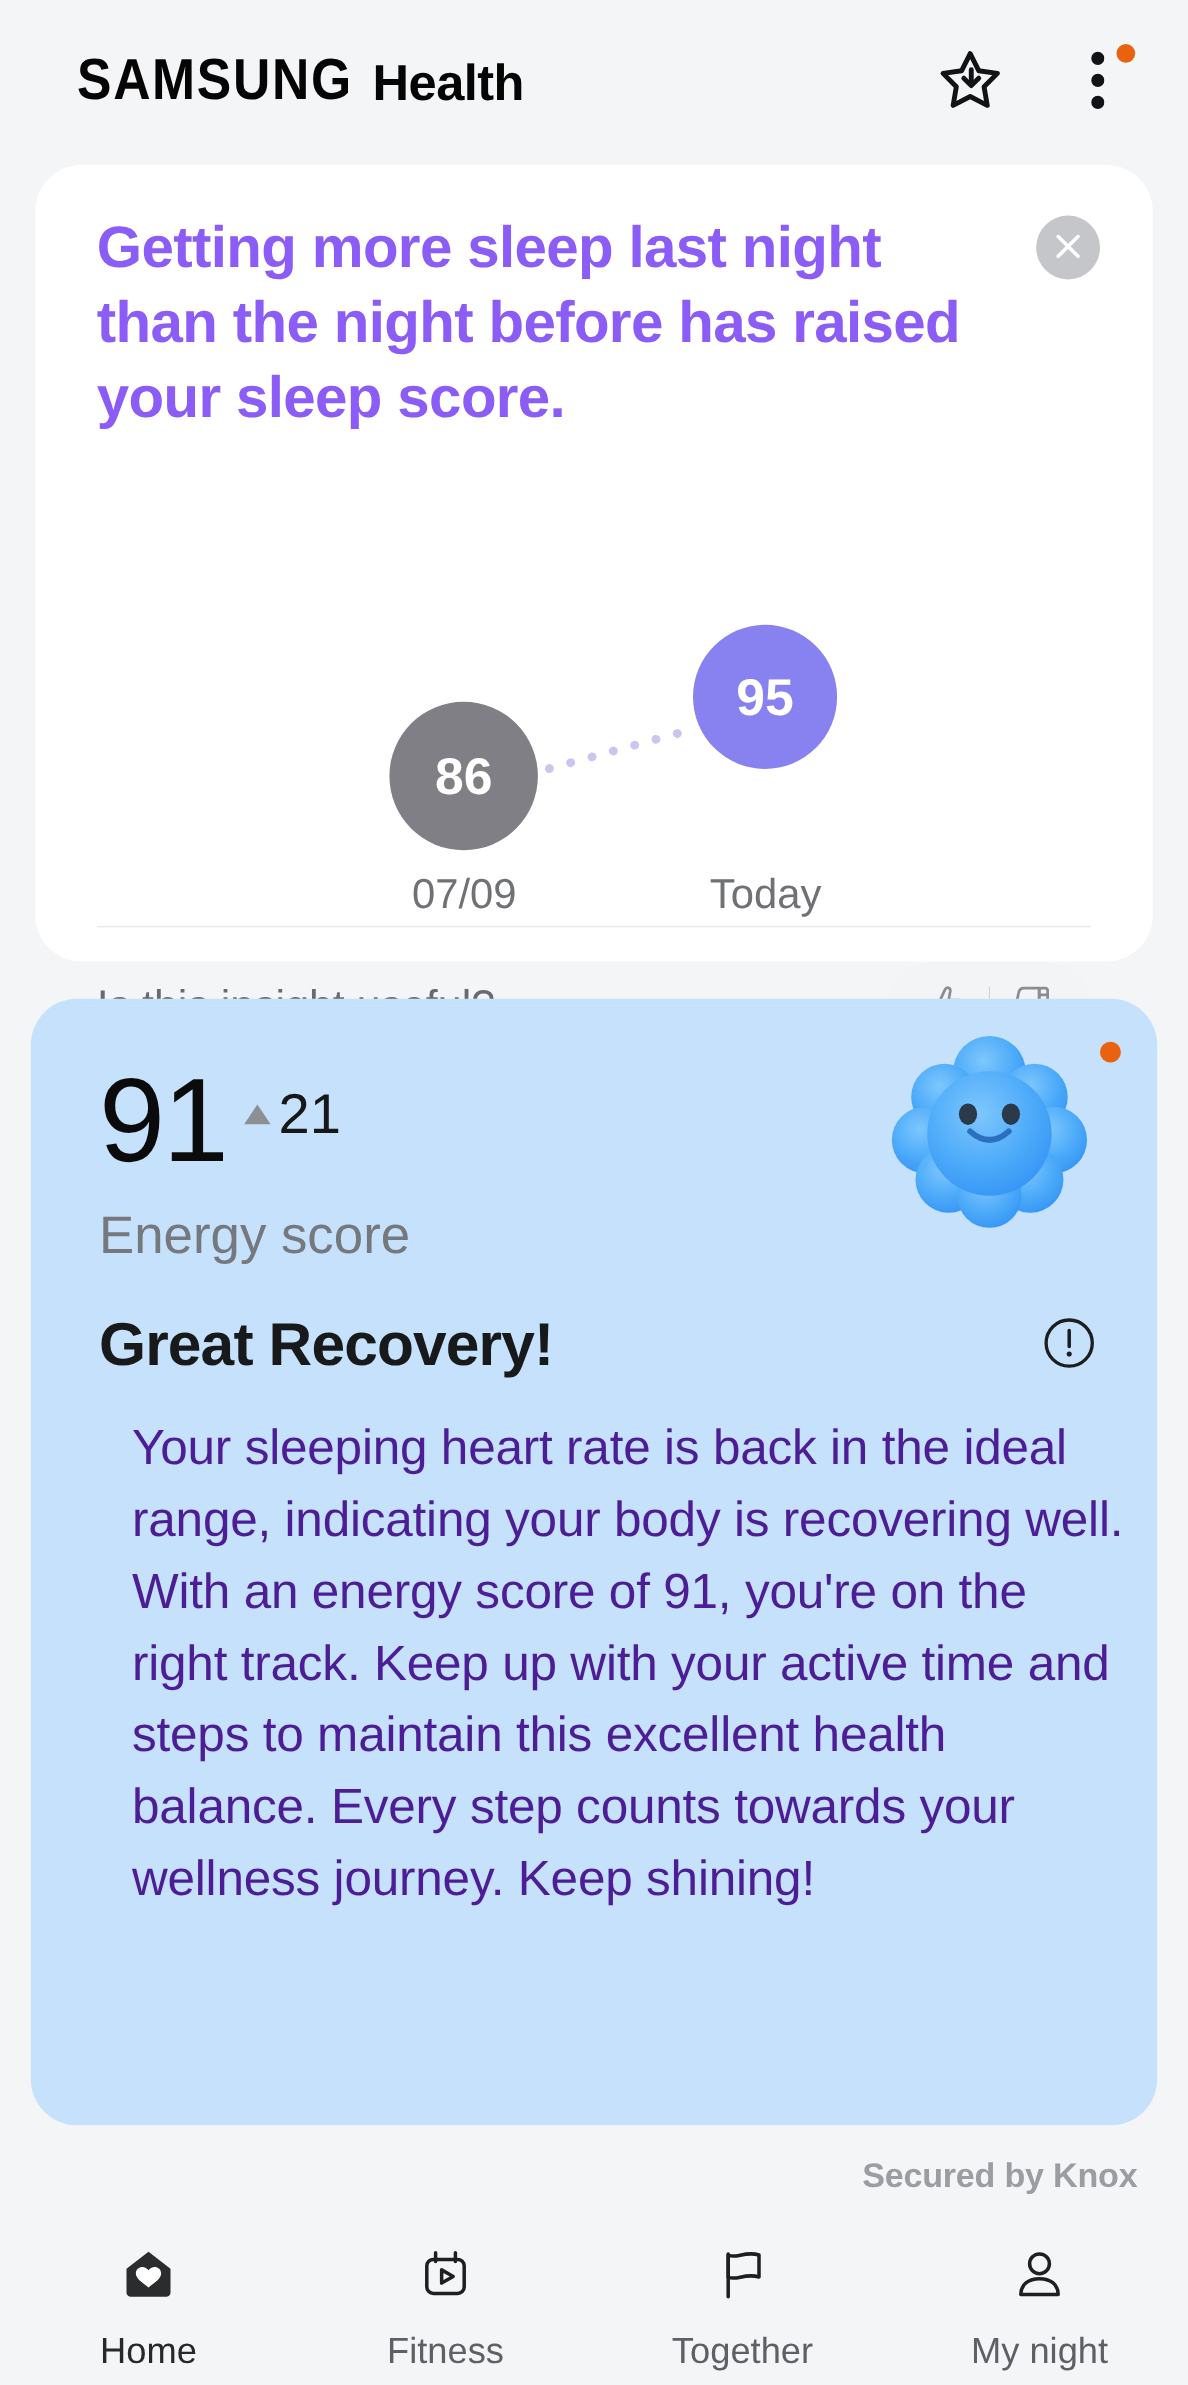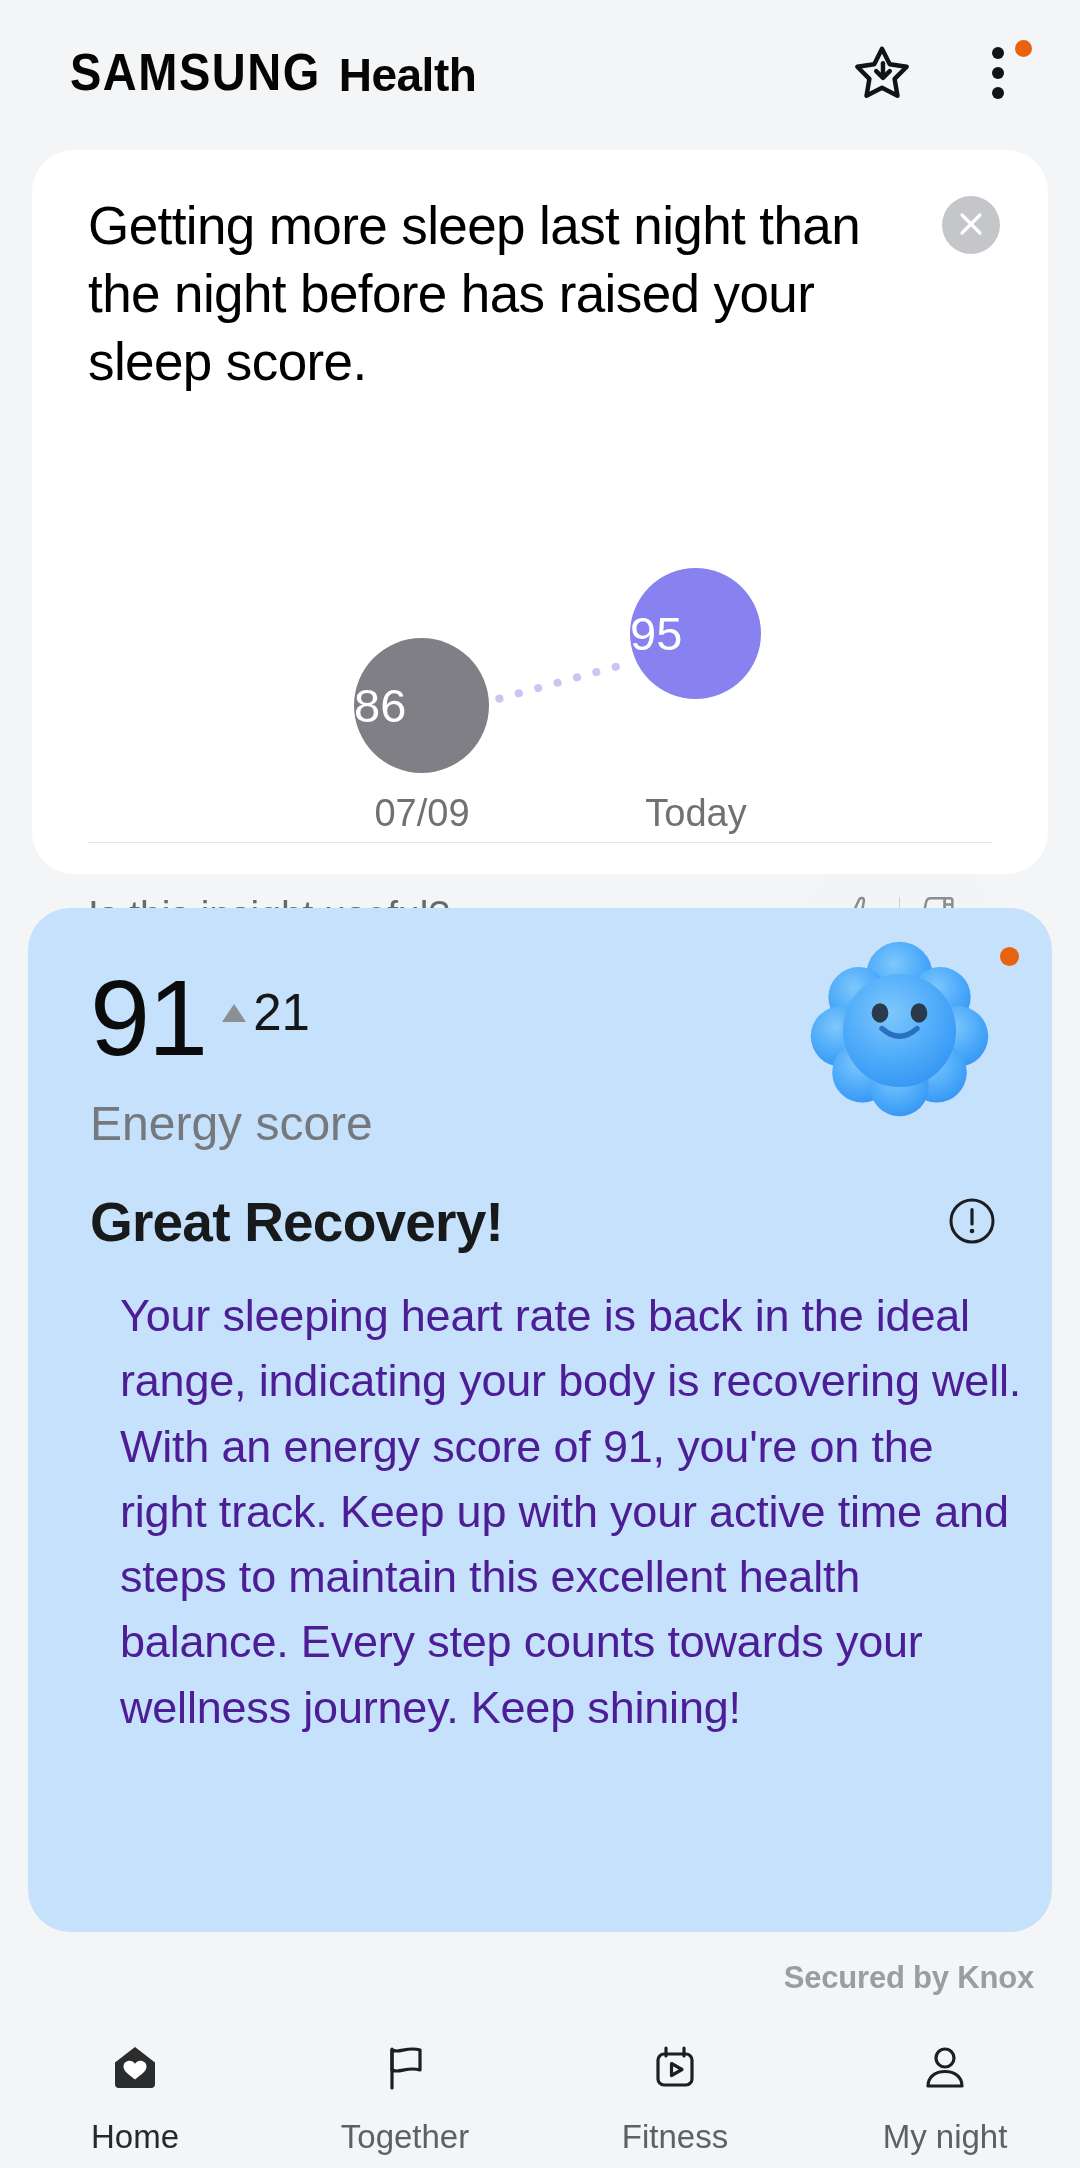--- a/index.html
+++ b/index.html
@@ -86,22 +86,22 @@
     border-radius: 42px;
     padding: 0;
   }
   .insight-headline {
     position: absolute;
     top: 42px;
     left: 56px;
     width: 790px;
     font-size: 53px;
     line-height: 1.28;
-    font-weight: 400;
-    color: #000000;
+    font-weight: 700;
+    color: #8b5cf6;
     letter-spacing: -0.6px;
   }
   .close-btn {
     position: absolute;
     top: 46px;
     right: 48px;
     width: 58px; height: 58px;
     border-radius: 50%;
     background: #C4C6C9;
     display: flex; align-items: center; justify-content: center;
@@ -122,22 +122,23 @@
     left: 445px;
     top: 93px;
     width: 152px;
     height: 46px;
   }
   .bubble {
     position: absolute;
     border-radius: 50%;
     display: flex;
     align-items: center;
+    justify-content: center;
     color: #FFFFFF;
-    font-weight: 400;
+    font-weight: 700;
   }
   .bubble-prev {
     left: 322px;
     top: 70px;
     width: 135px; height: 135px;
     background: #7F7F85;
     font-size: 47px;
   }
   .bubble-today {
     left: 598px;
@@ -483,36 +484,36 @@
           <path d="M25 4 L45 19.5 V41 a4 4 0 0 1 -4 4 H9 a4 4 0 0 1 -4 -4 V19.5 Z" fill="#2A2C2E"></path>
           <path d="M25 36.5 C19 31.5 13.5 28.5 13.5 23.5 C13.5 20 16.5 17.8 19.4 17.8 C21.6 17.8 23.8 19 25 20.8 C26.2 19 28.4 17.8 30.6 17.8 C33.5 17.8 36.5 20 36.5 23.5 C36.5 28.5 31 31.5 25 36.5 Z" fill="#FFFFFF"></path>
         </svg>
       </span>
       <span class="nav-label">Home</span>
     </button>
 
     <button class="nav-item">
       <span class="nav-icon">
         <svg width="50" height="50" viewBox="0 0 50 50" fill="none" stroke="#1D1F21" stroke-width="3.2" stroke-linecap="round" stroke-linejoin="round">
-          <path d="M12 6 V45"></path>
-          <path d="M12 7 C19 11 27 3 40 7 V27 C27 23 19 31 12 27 Z"></path>
-        </svg>
-      </span>
-      <span class="nav-label">Together</span>
-    </button>
-
-    <button class="nav-item">
-      <span class="nav-icon">
-        <svg width="50" height="50" viewBox="0 0 50 50" fill="none" stroke="#1D1F21" stroke-width="3.2" stroke-linecap="round" stroke-linejoin="round">
           <rect x="8" y="11" width="34" height="31" rx="6"></rect>
           <path d="M16 5 V13 M34 5 V13"></path>
           <path d="M21.5 20.5 L32 26.5 L21.5 32.5 Z"></path>
         </svg>
       </span>
       <span class="nav-label">Fitness</span>
+    </button>
+
+    <button class="nav-item">
+      <span class="nav-icon">
+        <svg width="50" height="50" viewBox="0 0 50 50" fill="none" stroke="#1D1F21" stroke-width="3.2" stroke-linecap="round" stroke-linejoin="round">
+          <path d="M12 6 V45"></path>
+          <path d="M12 7 C19 11 27 3 40 7 V27 C27 23 19 31 12 27 Z"></path>
+        </svg>
+      </span>
+      <span class="nav-label">Together</span>
     </button>
 
     <button class="nav-item">
       <span class="nav-icon">
         <svg width="50" height="50" viewBox="0 0 50 50" fill="none" stroke="#1D1F21" stroke-width="3.2" stroke-linecap="round" stroke-linejoin="round">
           <circle cx="25" cy="15" r="9"></circle>
           <path d="M8 43 C8 33.5 15.5 28.5 25 28.5 C34.5 28.5 42 33.5 42 43 Z"></path>
         </svg>
       </span>
       <span class="nav-label">My night</span>

